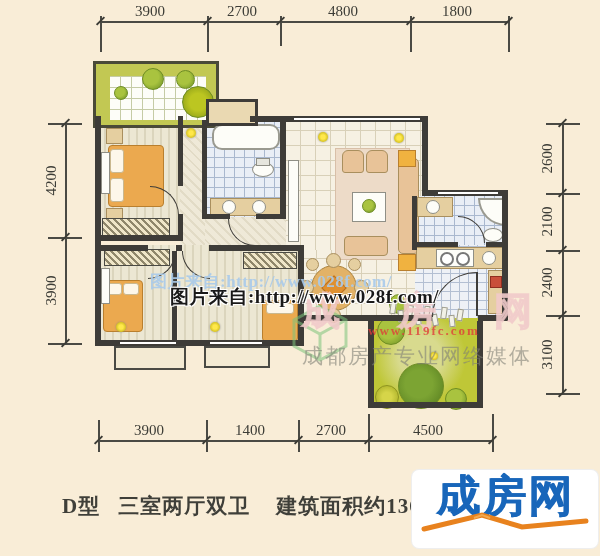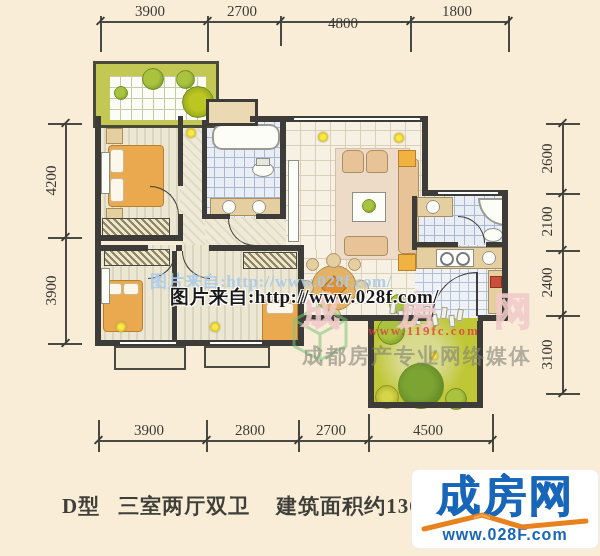--- a/index.html
+++ b/index.html
@@ -37,21 +37,21 @@
   .leaf{position:absolute;background:#3e3c38;z-index:4;}
   .circle{border-radius:50%;}
   
   .wm{position:absolute;white-space:nowrap;}
   #wm-light{z-index:9;font-size:17px;font-weight:bold;color:rgba(168,202,234,0.9);letter-spacing:0.5px;}
   #wm-dark{z-index:10;font-size:19px;font-weight:bold;color:#191919;letter-spacing:0.5px;
     text-shadow:-1px -1px 0 #fff,1px -1px 0 #fff,-1px 1px 0 #fff,1px 1px 0 #fff;}
   #wm-brand{z-index:6;font-size:38px;font-weight:bold;letter-spacing:58px;color:rgba(244,211,211,0.55);
     -webkit-text-stroke:1.5px rgba(240,200,200,0.8);}
   #wm-red{z-index:7;font-size:13px;font-weight:bold;letter-spacing:2px;color:rgba(224,58,58,0.78);font-family:Liberation Serif, serif;}
-  #wm-gray{z-index:8;font-size:21px;letter-spacing:2px;color:rgba(128,128,118,0.6);font-weight:bold;}
+  #wm-gray{z-index:8;font-size:21px;letter-spacing:2px;color:rgba(128,128,118,0.6);font-weight:normal;}
   
   #footer-title{position:absolute;left:62px;top:492px;font-size:21px;font-weight:bold;color:#3f3f39;letter-spacing:1px;white-space:nowrap;}
   #footer-title .gap1{display:inline-block;width:18px;}
   #footer-title .gap2{display:inline-block;width:26px;}
   #footer-title sup{font-size:12px;}
   #footer-note{position:absolute;left:118px;top:519px;width:260px;text-align:center;font-size:15px;color:#4a4a44;white-space:nowrap;}
   
   #logo-box{position:absolute;left:412px;top:470px;width:186px;height:78px;background:#ffffff;border-radius:7px;z-index:11;box-shadow:0 0 0 1px #eee;}
   #logo-brand{position:absolute;left:0;top:2px;width:100%;text-align:center;font-size:44px;font-weight:900;color:#1866ba;letter-spacing:2px;line-height:1.1;font-family:"Liberation Sans",sans-serif;text-shadow:1px 0 0 #1866ba;}
   #logo-url{position:absolute;left:0;top:56px;width:100%;text-align:center;font-size:16px;font-weight:bold;color:#1866ba;font-family:"Liberation Sans",sans-serif;letter-spacing:1px;}
@@ -69,38 +69,38 @@
     <div class="ext" style="left:280px;top:16px;width:1.5px;height:30px;"></div>
     <div class="ext" style="left:410px;top:16px;width:1.5px;height:36px;"></div>
     <div class="ext" style="left:508px;top:16px;width:1.5px;height:36px;"></div>
     <div class="tick" style="left:95px;top:20px;"></div>
     <div class="tick" style="left:202px;top:20px;"></div>
     <div class="tick" style="left:275px;top:20px;"></div>
     <div class="tick" style="left:405px;top:20px;"></div>
     <div class="tick" style="left:503px;top:20px;"></div>
     <div class="dlabel" style="left:135px;top:3px;">3900</div>
     <div class="dlabel" style="left:227px;top:3px;">2700</div>
-    <div class="dlabel" style="left:328px;top:15px;">4800</div>
+    <div class="dlabel" style="left:328px;top:3px;">4800</div>
     <div class="dlabel" style="left:442px;top:3px;">1800</div>
   </div>
 
   <div>
     <div class="dline" style="left:98px;top:440px;width:394px;height:1.5px;"></div>
     <div class="ext" style="left:98px;top:420px;width:1.5px;height:32px;"></div>
     <div class="ext" style="left:206px;top:420px;width:1.5px;height:32px;"></div>
     <div class="ext" style="left:298px;top:420px;width:1.5px;height:32px;"></div>
     <div class="ext" style="left:368px;top:414px;width:1.5px;height:38px;"></div>
     <div class="ext" style="left:492px;top:414px;width:1.5px;height:38px;"></div>
     <div class="tick" style="left:93px;top:439px;"></div>
     <div class="tick" style="left:201px;top:439px;"></div>
     <div class="tick" style="left:293px;top:439px;"></div>
     <div class="tick" style="left:363px;top:439px;"></div>
     <div class="tick" style="left:487px;top:439px;"></div>
     <div class="dlabel" style="left:134px;top:422px;">3900</div>
-    <div class="dlabel" style="left:235px;top:422px;">2800</div>
+    <div class="dlabel" style="left:235px;top:422px;">1400</div>
     <div class="dlabel" style="left:316px;top:422px;">2700</div>
     <div class="dlabel" style="left:413px;top:422px;">4500</div>
   </div>
 
   <div>
     <div class="dline" style="left:65px;top:123px;width:1.5px;height:220px;"></div>
     <div class="ext" style="left:48px;top:123px;width:34px;height:1.5px;"></div>
     <div class="ext" style="left:48px;top:237px;width:34px;height:1.5px;"></div>
     <div class="ext" style="left:48px;top:343px;width:34px;height:1.5px;"></div>
     <div class="tick" style="left:60px;top:122px;"></div>
@@ -301,16 +301,15 @@
   <div id="footer-title">
     <span>D型</span><span class="gap1"></span><span>三室两厅双卫</span><span class="gap2"></span><span>建筑面积约136m</span><sup>2</sup>
   </div>
 
   <div id="logo-box">
     <div id="logo-brand">成房网</div>
     <svg id="logo-swoosh" width="170" height="22" viewBox="0 0 170 22">
       <path d="M4,19 L62,5 L102,17 L166,11" fill="none" stroke="#e8821e" stroke-width="5" stroke-linecap="round"></path>
       <path d="M54,8 L62,5 L70,8" fill="none" stroke="#f5a94e" stroke-width="2"></path>
     </svg>
-    <div id="logo-url">www.028F.com</div>
   </div>
 
 </div>
 
 </body></html>

